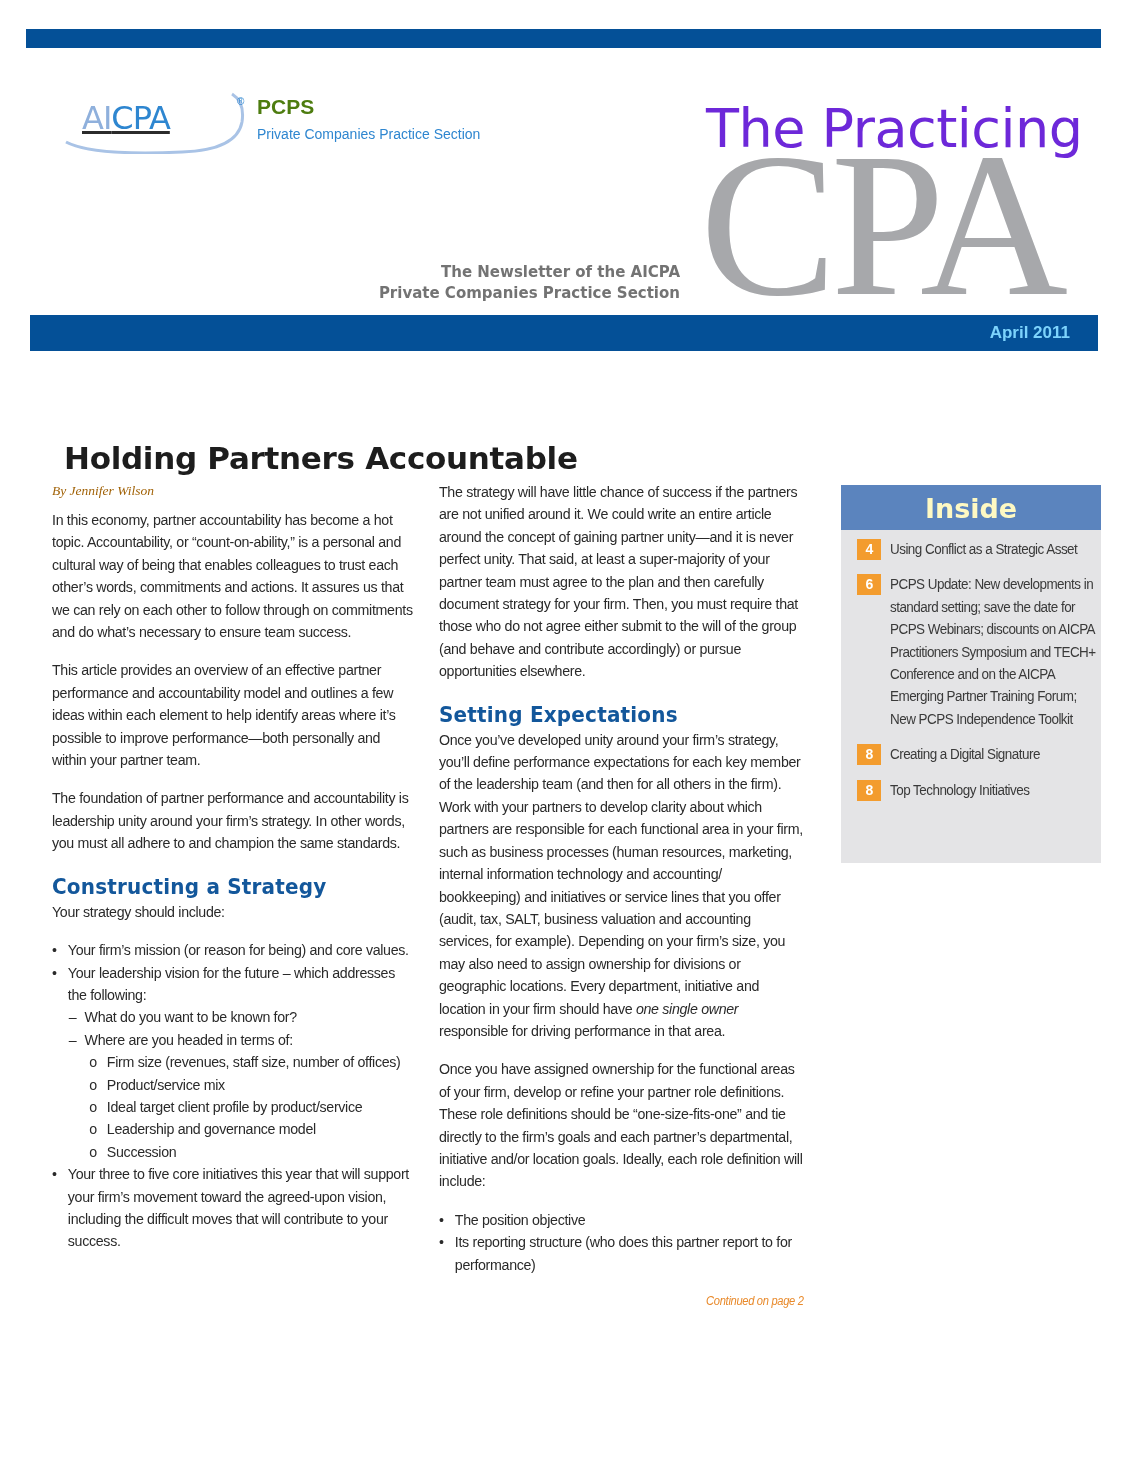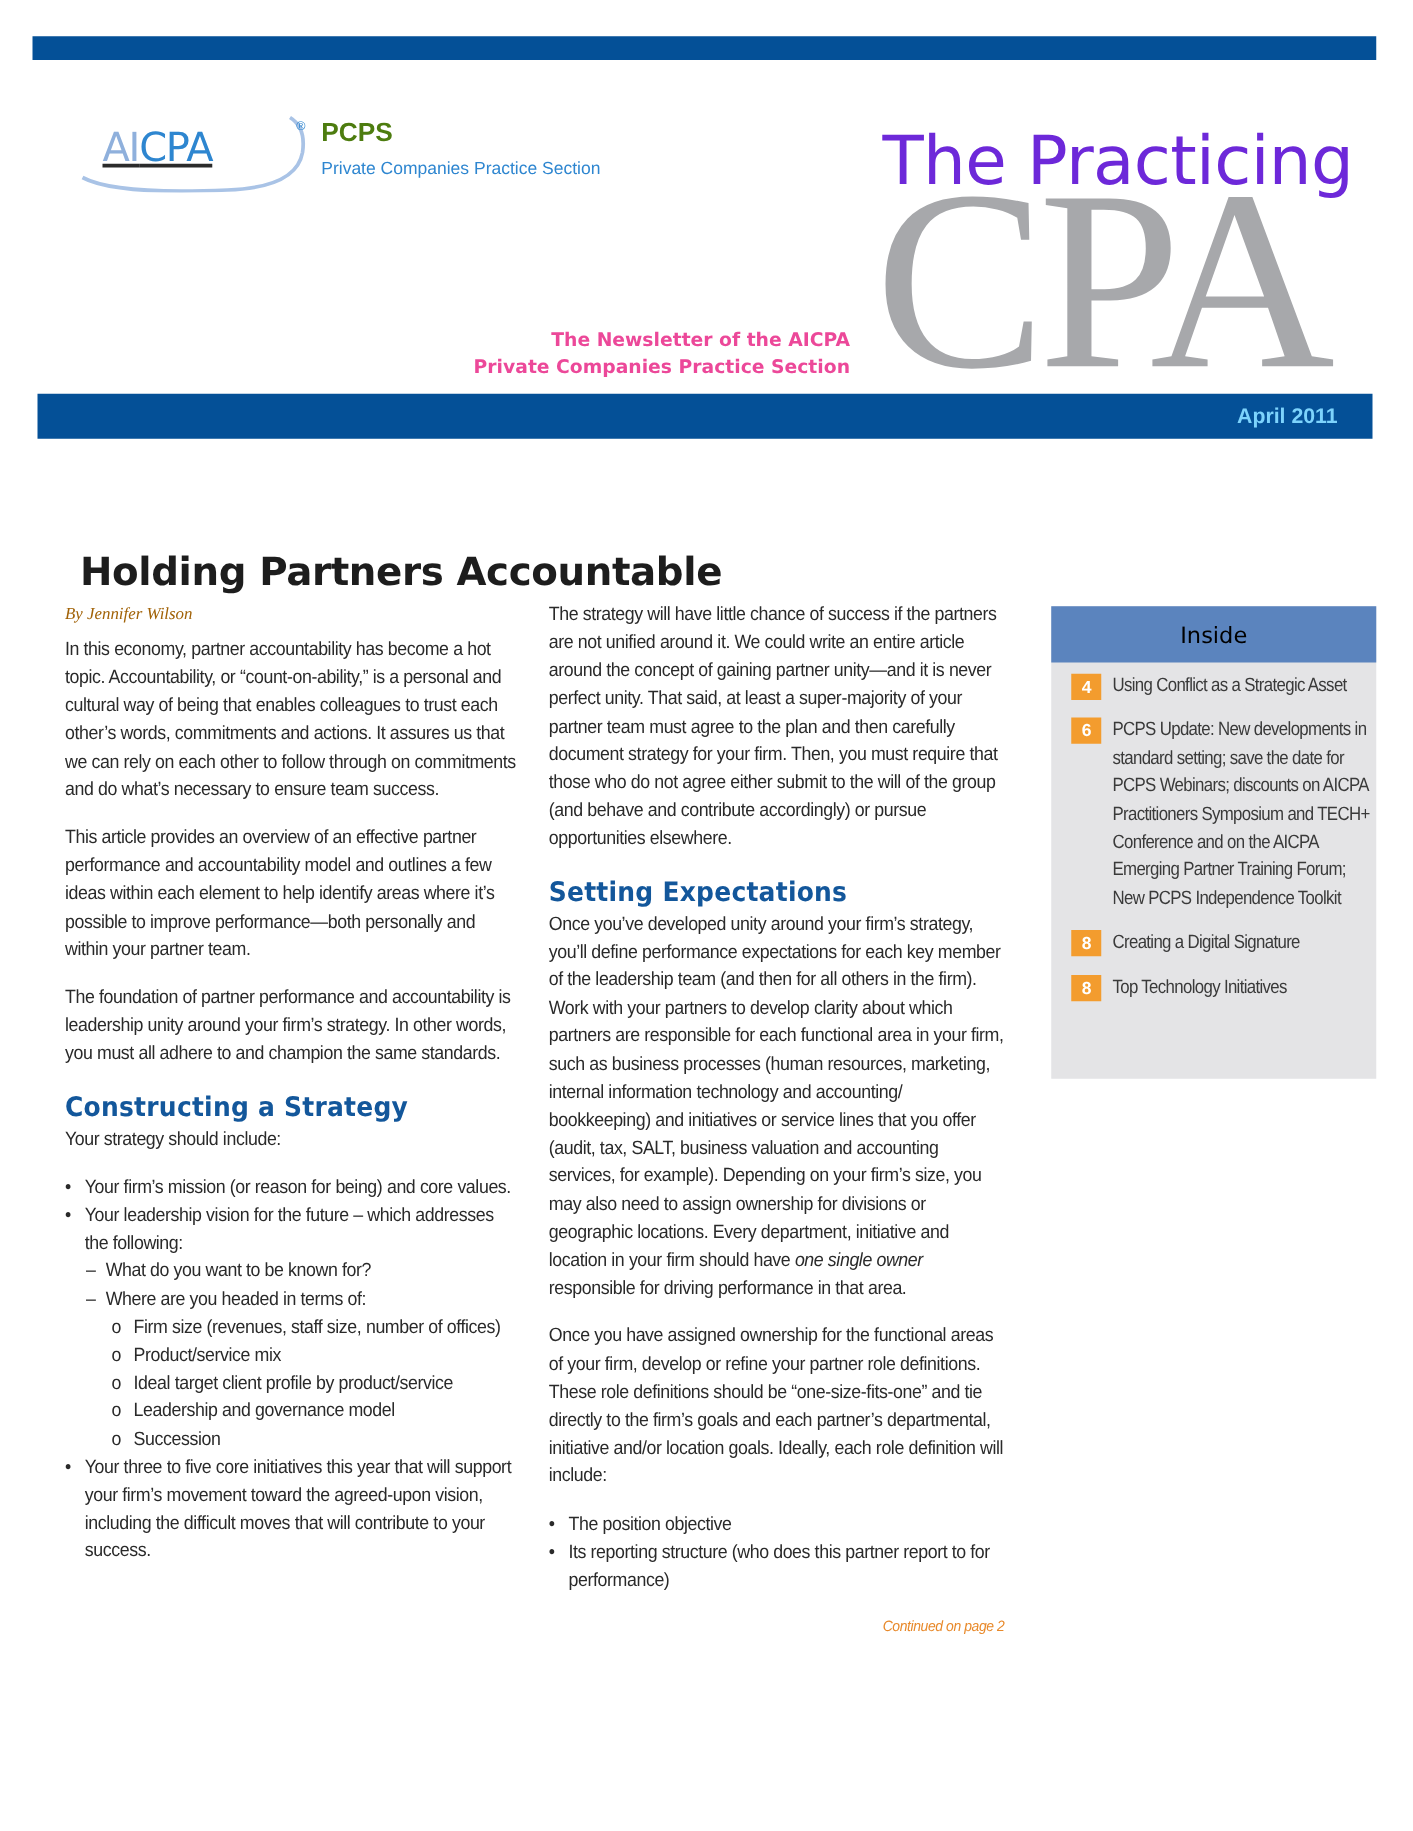--- a/index.html
+++ b/index.html
@@ -18,21 +18,21 @@
   .logo-reg { position: absolute; left: 175px; top: 4px; font-size: 10px; color: #2e86d0; }
   .pcps { position: absolute; left: 195px; top: 3px; font-size: 21px; font-weight: bold; color: #4d7c0f; }
   .pcps-sub { position: absolute; left: 195px; top: 34px; font-size: 14px; color: #2e86d0; white-space: nowrap; }
 
   
   .mast-title { position: absolute; left: 706px; top: 98px; font-size: 54px; color: #6d28d9;
                 font-family: "DejaVu Sans", sans-serif; font-weight: normal; letter-spacing: -0.5px; white-space: nowrap; line-height: 62px; }
   .mast-cpa { position: absolute; left: 700px; top: 135px; font-size: 205px; color: #a7a8ab; letter-spacing: -6px;
               font-family: "Liberation Serif", serif; line-height: 180px; white-space: nowrap; }
   .mast-sub { position: absolute; right: 450px; top: 262px; text-align: right; font-size: 15px; font-weight: bold;
-              color: #ec4899; line-height: 21px; white-space: nowrap; font-family: "DejaVu Sans", sans-serif; }
+              color: #737373; line-height: 21px; white-space: nowrap; font-family: "DejaVu Sans", sans-serif; }
   .date-bar { position: absolute; left: 30px; top: 315px; width: 1068px; height: 36px; background: #045097; }
   .date-text { position: absolute; right: 28px; top: 8px; color: #7dd3fc; font-weight: bold; font-size: 17px; }
 
   
   .headline { position: absolute; left: 52px; top: 428px; font-size: 31px; font-weight: bold; color: #1d1d1d;
               font-family: "DejaVu Sans", sans-serif; letter-spacing: -0.3px; white-space: nowrap; }
   .byline { position: absolute; left: 52px; top: 483px; font-size: 13.5px; font-style: italic; color: #a16207;
             font-family: "Liberation Serif", serif; }
 
   .col { position: absolute; font-family: "Liberation Sans", sans-serif; font-size: 15.3px; line-height: 22.4px;
@@ -47,22 +47,22 @@
   .col li .mk { position: absolute; left: 0; top: 0; }
   .col li.l2 { padding-left: 35px; }
   .col li.l2 .mk { left: 18px; }
   .col li.l3 { padding-left: 59px; }
   .col li.l3 .mk { left: 40px; }
   .col em { font-style: italic; }
   .continued { margin-top: 14px; text-align: right; font-size: 12px; font-style: italic; color: #e8892a; }
 
   
   .inside { position: absolute; left: 841px; top: 485px; width: 260px; height: 378px; background: #e4e4e6; }
-  .inside-head { height: 45px; background: #5b84be; color: #000000; text-align: center; font-size: 18px;
-                 font-weight: normal; line-height: 48px; font-family: "DejaVu Sans", sans-serif; }
+  .inside-head { height: 45px; background: #5b84be; color: #fef9c3; text-align: center; font-size: 27px;
+                 font-weight: bold; line-height: 48px; font-family: "DejaVu Sans", sans-serif; }
   .inside-list { padding: 8px 14px 0 16px; }
   .inside-item { position: relative; padding-left: 33px; margin-bottom: 13px; font-size: 15.3px; line-height: 22.4px;
                  color: #3a3a3a; letter-spacing: -0.6px; }
   .inside-item .txt { display: block; transform: scaleX(0.88); transform-origin: 0 0; width: 236px; }
   .pg-badge { position: absolute; left: 0; top: 1px; width: 24px; height: 21px; background: #f39c2e; color: #ffffff;
               font-weight: bold; font-size: 14px; text-align: center; line-height: 21px; }
 </style>
 </head>
 <body>
 

